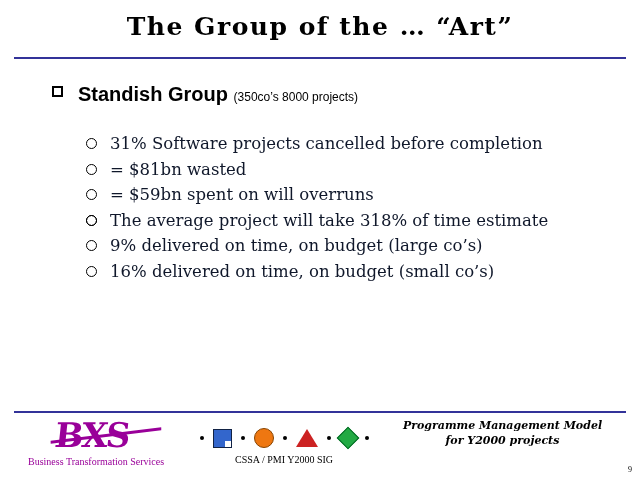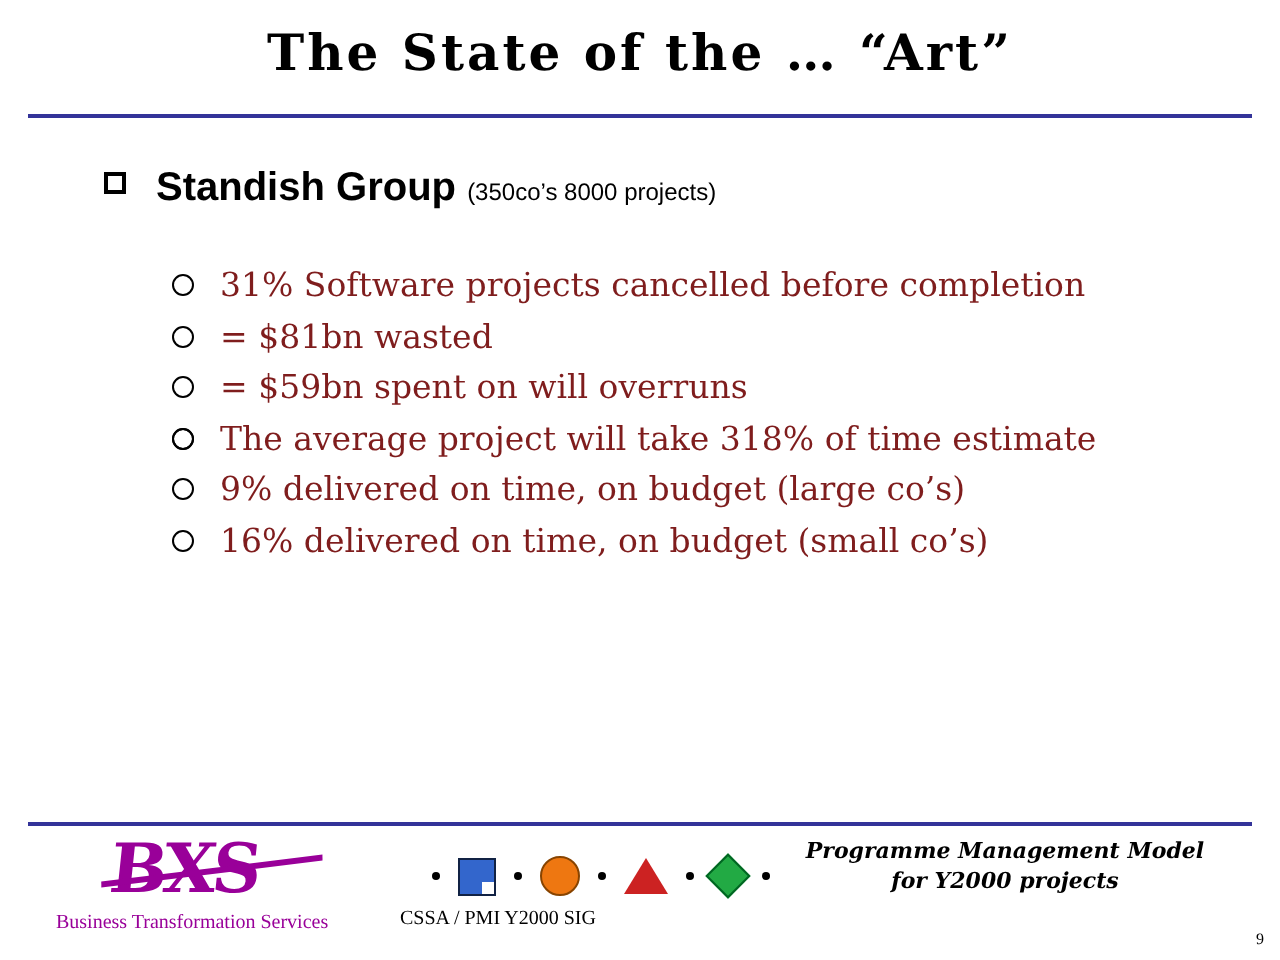--- a/index.html
+++ b/index.html
@@ -82,21 +82,21 @@
   }
   .sublist {
     margin-top: 4px;
     margin-left: 36px;
   }
   .lvl2 {
     position: relative;
     padding-left: 26px;
     font-family: "DejaVu Serif", serif;
     font-size: 16.5px;
-    color: #7f1d1d;
+    color: #0f172a;
     line-height: 25.5px;
     white-space: nowrap;
   }
   .lvl2 .marker2 {
     position: absolute;
     left: 2px;
     top: 7px;
     width: 11px;
     height: 11px;
     border: 1.4px solid #000000;
@@ -133,24 +133,24 @@
   }
   .logo-tag {
     margin-top: 4px;
     font-family: "Liberation Serif", serif;
     font-size: 10px;
     color: #990099;
     white-space: nowrap;
   }
   .footer-mid {
     position: absolute;
-    left: 200px;
+    left: 184px;
     top: 424px;
     width: 200px;
-    text-align: left;
+    text-align: center;
   }
   .shapes {
     display: flex;
     align-items: center;
     justify-content: center;
     gap: 9px;
     height: 28px;
   }
   .dot {
     width: 4px;
@@ -219,21 +219,21 @@
     font-family: "Liberation Serif", serif;
     font-size: 8px;
     color: #000000;
   }
 </style>
 </head>
 <body>
 
 <div class="slide">
 
-  <div class="title">The State of the … “Art”</div>
+  <div class="title">The Group of the … “Art”</div>
   <div class="rule"></div>
 
   <div class="body">
 
     <div class="lvl1">
       <span class="marker"></span>
       <span>Standish Group</span>
       <span class="sub">(350co’s 8000 projects)</span>
     </div>
 

